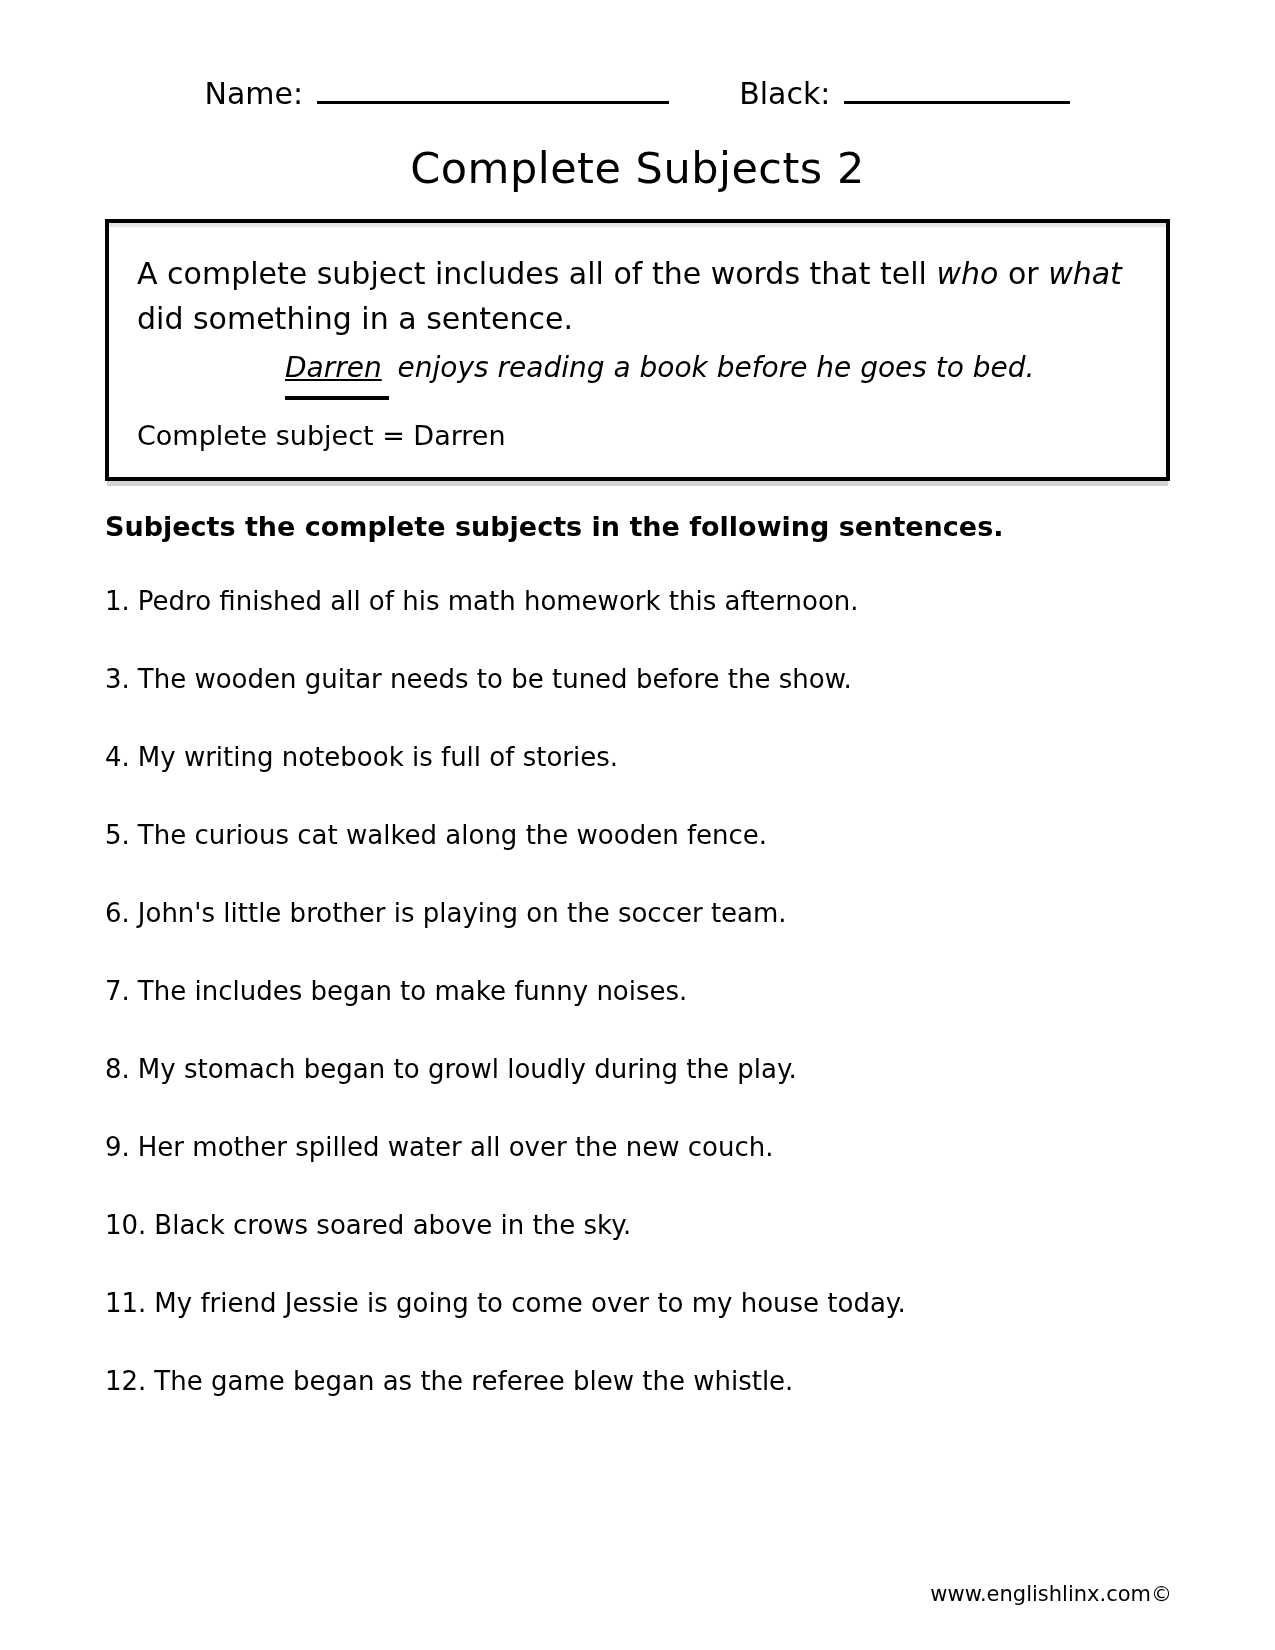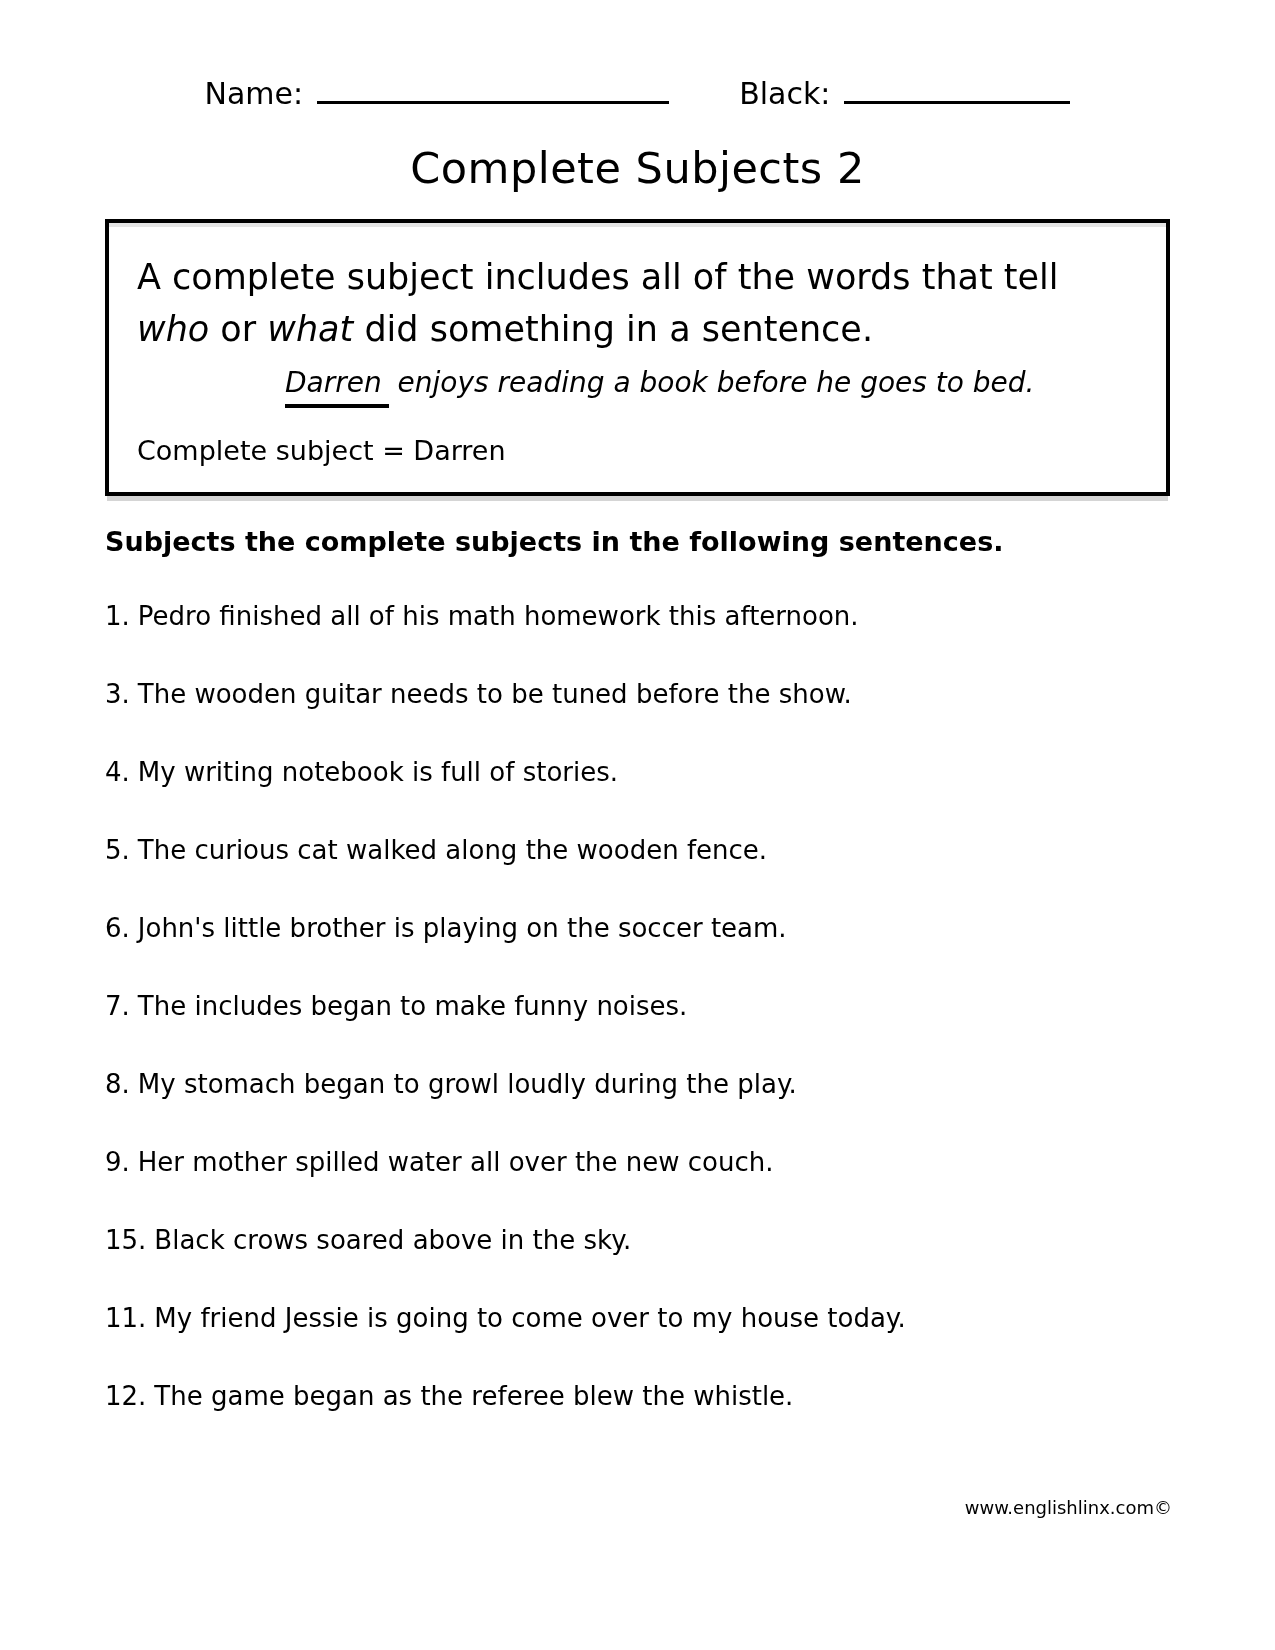--- a/index.html
+++ b/index.html
@@ -40,38 +40,39 @@
 
   
   .info-box {
     margin-top: 26px;
     border: 4px solid #000;
     padding: 28px 26px 26px 28px;
     box-shadow: 0 7px 0 -2px #d5d5d5, inset 0 4px 0 #e5e5e5;
     background: #fff;
   }
   .definition {
-    font-size: 35px;
+    font-size: 30px;
     line-height: 1.5;
   }
   .it { font-style: italic; }
   .example-label {
     font-size: 27px;
     font-weight: bold;
     margin-top: 30px;
   }
   .example-sentence {
     font-size: 28px;
     font-style: italic;
     margin: 10px 0 0 148px;
   }
   .underlined-subject {
     border-bottom: 4px solid #000;
     padding-right: 7px;
-    padding-bottom: 5px;
+    padding-bottom: 12px;
+    text-decoration: underline;
   }
   .example-answer {
     font-size: 27px;
     margin-top: 36px;
   }
 
   
   .directions {
     font-size: 27px;
     font-weight: bold;
@@ -84,23 +85,23 @@
     font-size: 26px;
     line-height: 34px;
     margin-bottom: 44px;
     white-space: nowrap;
   }
   .sentence .num { margin-right: 8px; }
 
   
   .footer {
     position: absolute;
-    top: 1497px;
+    top: 1582px;
     right: 103px;
-    font-size: 18px;
+    font-size: 21px;
   }
 </style>
 </head>
 <body>
 
 <div class="sheet">
 
   <div class="header-row">
     <span>Name:</span>
     <span class="blank-line name-blank"></span>
@@ -141,21 +142,21 @@
     <div class="sentence">
       <span class="num">7.</span><span>The includes began to make funny noises.</span>
     </div>
     <div class="sentence">
       <span class="num">8.</span><span>My stomach began to growl loudly during the play.</span>
     </div>
     <div class="sentence">
       <span class="num">9.</span><span>Her mother spilled water all over the new couch.</span>
     </div>
     <div class="sentence">
-      <span class="num">15.</span><span>Black crows soared above in the sky.</span>
+      <span class="num">10.</span><span>Black crows soared above in the sky.</span>
     </div>
     <div class="sentence">
       <span class="num">11.</span><span>My friend Jessie is going to come over to my house today.</span>
     </div>
     <div class="sentence">
       <span class="num">12.</span><span>The game began as the referee blew the whistle.</span>
     </div>
   </div>
 
 </div>

